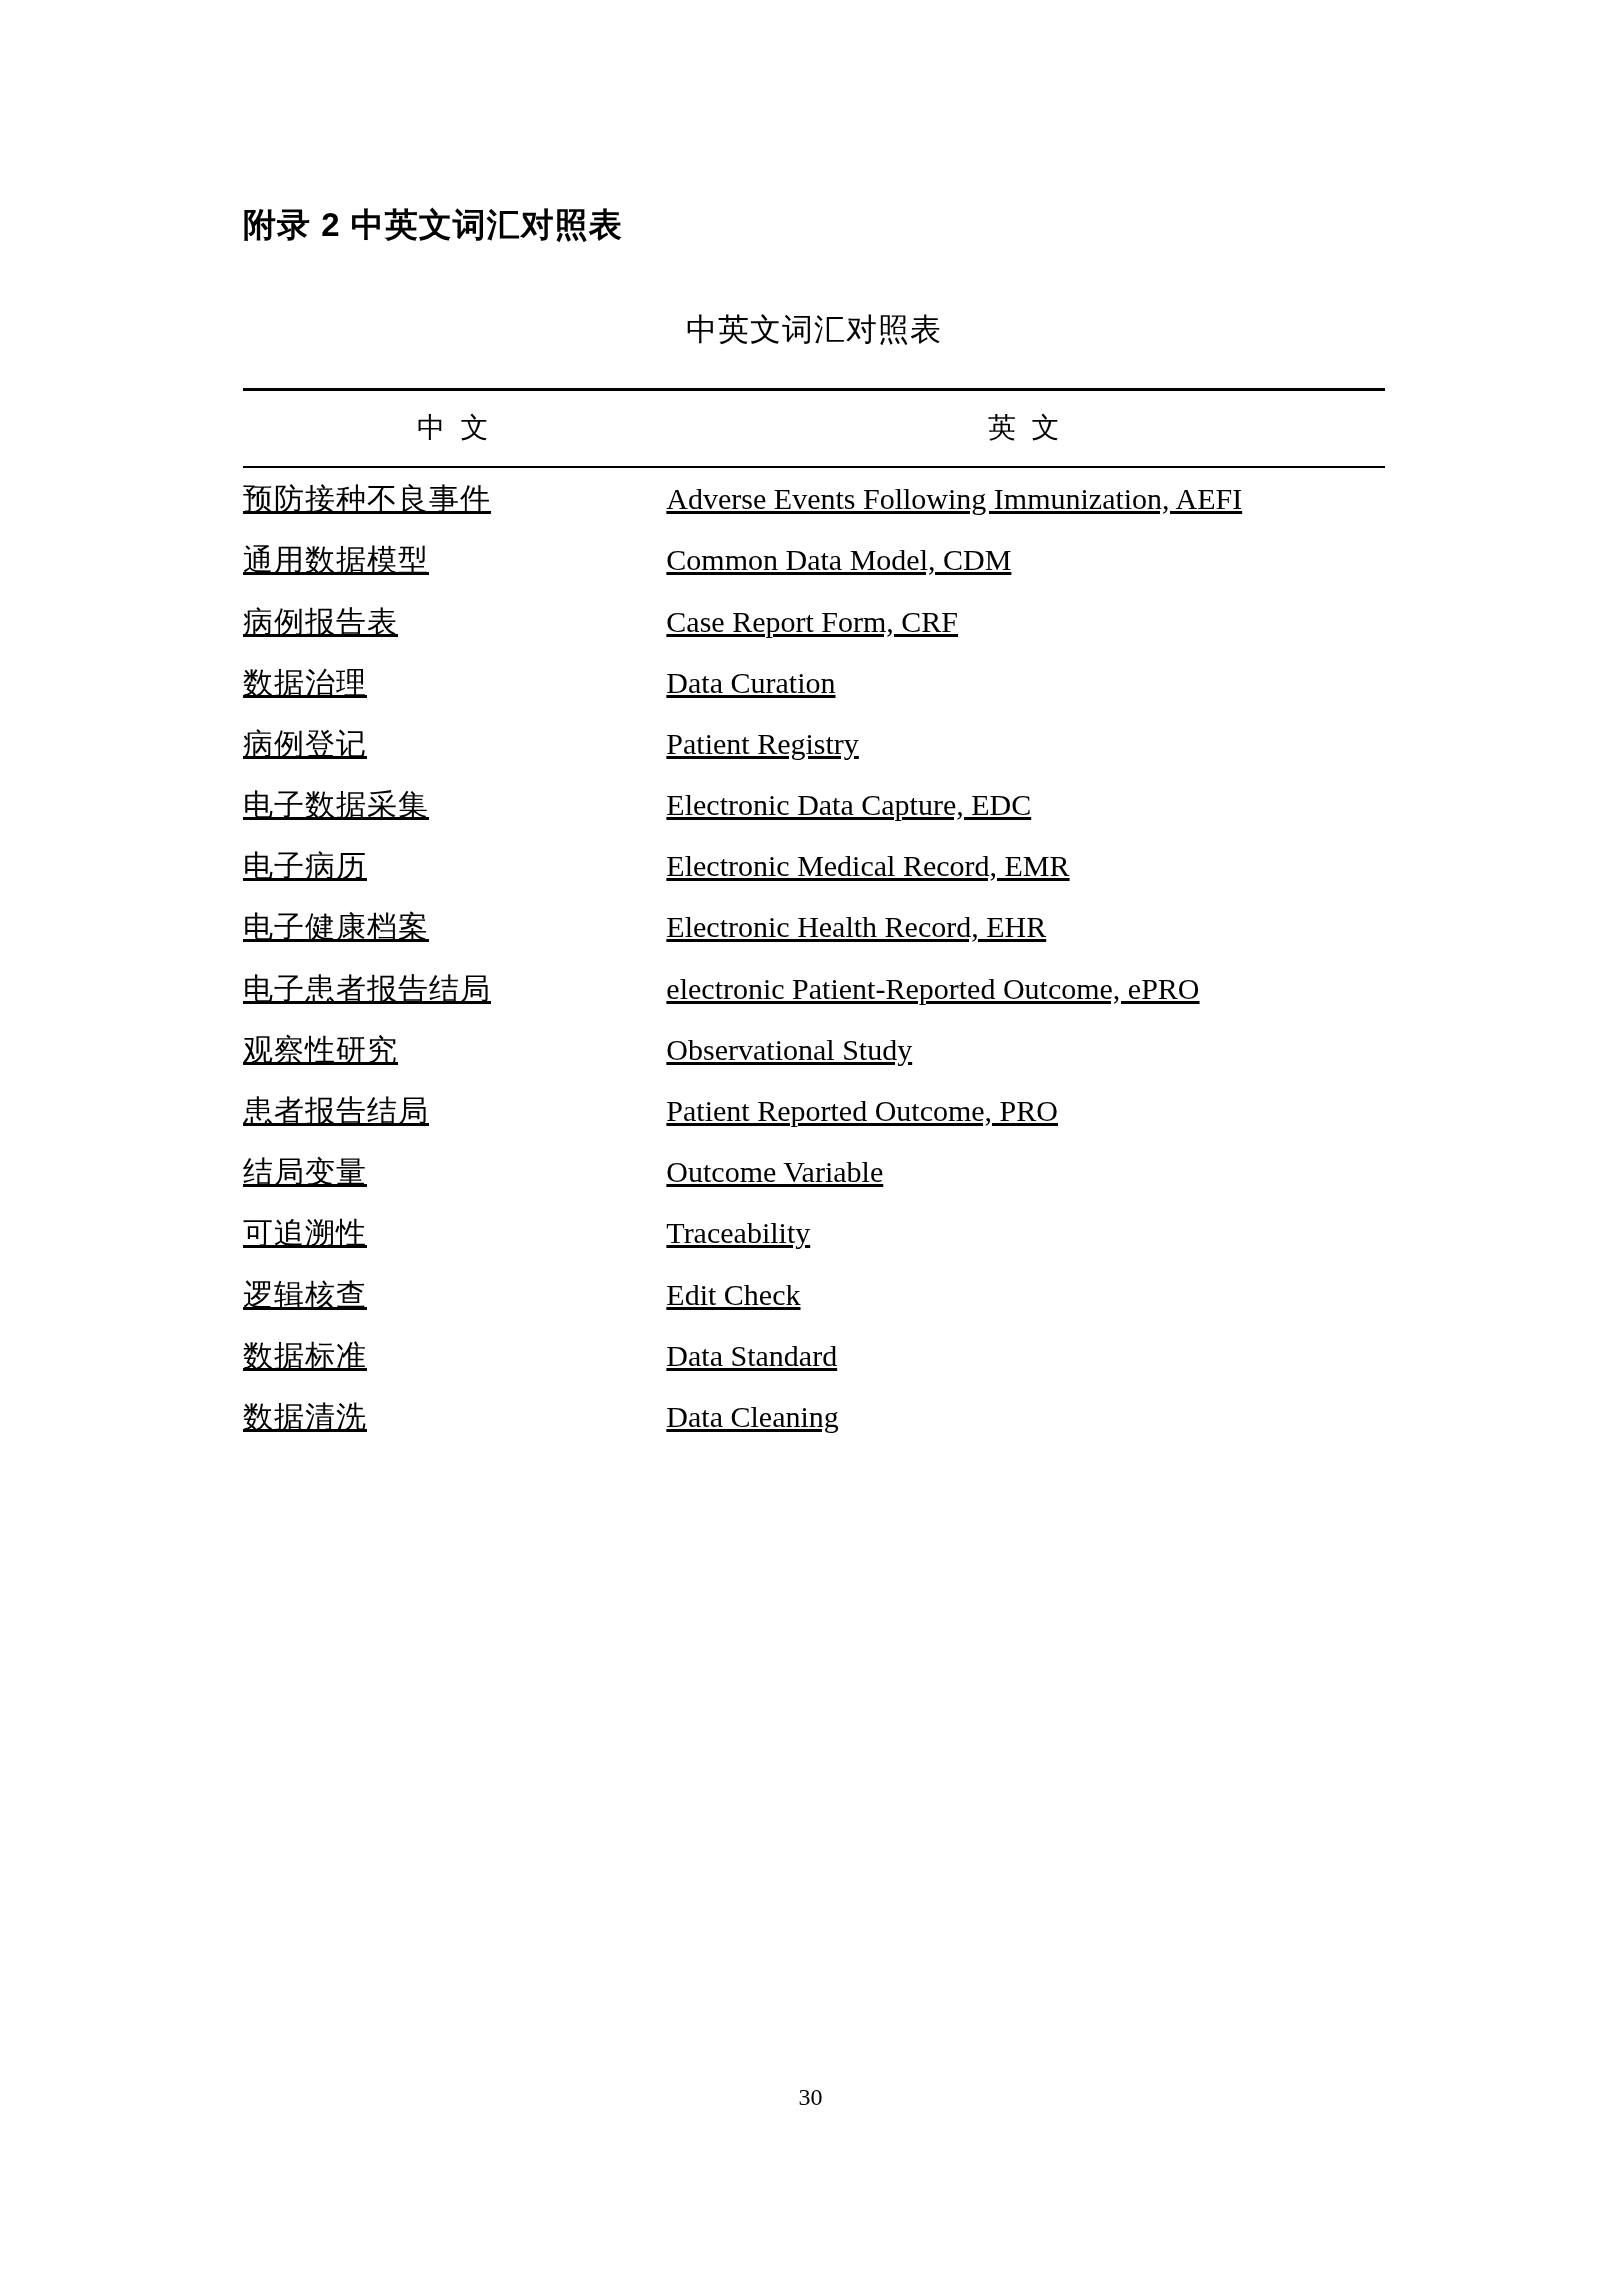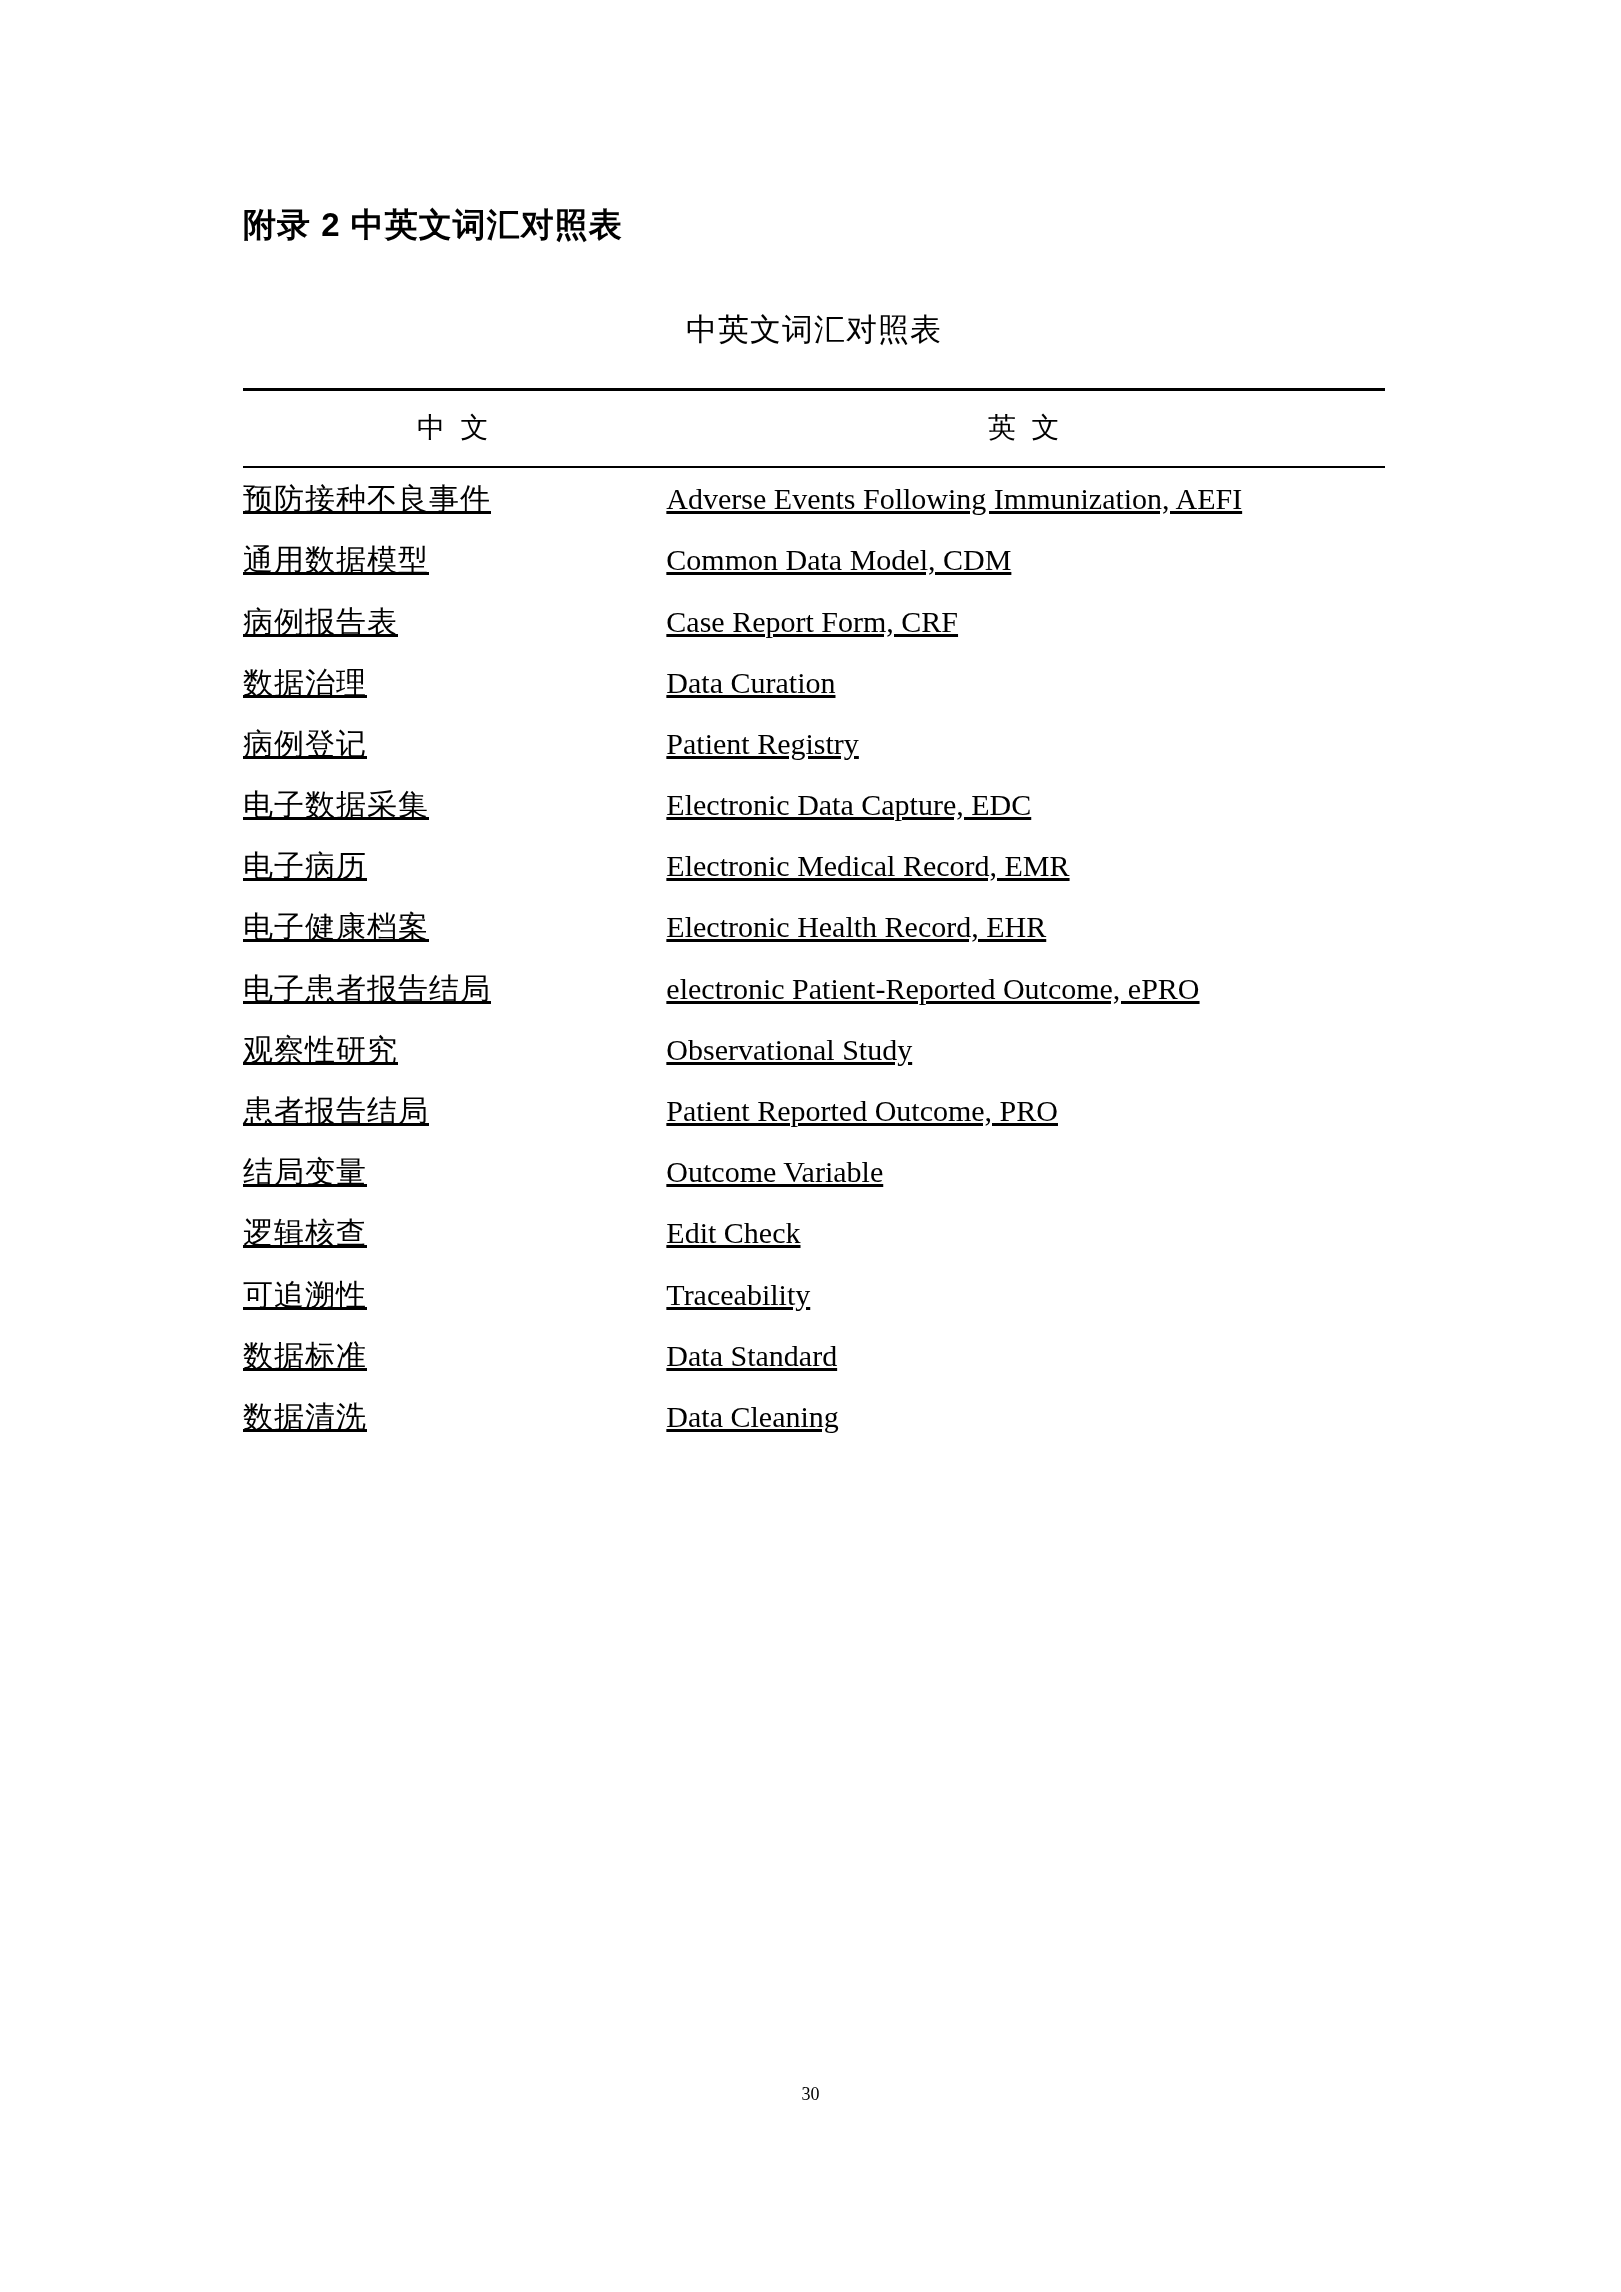--- a/index.html
+++ b/index.html
@@ -80,21 +80,21 @@
   .en-wrap {
     display: block;
     max-width: 588px;
   }
   .page-number {
     position: absolute;
     left: 0;
     right: 0;
     top: 2084px;
     text-align: center;
-    font-size: 18px;
+    font-size: 24px;
     font-family: "Liberation Serif", "DejaVu Serif", serif;
   }
 </style>
 </head>
 <body>
 
 <div class="page">
   <div class="content">
 
     <div class="appendix-heading">附录 2 中英文词汇对照表</div>
@@ -179,29 +179,29 @@
               <span class="en-wrap">Patient Reported Outcome, PRO</span>
             </td>
           </tr>
           <tr>
             <td class="cn-cell">结局变量</td>
             <td class="en-cell">
               <span class="en-wrap">Outcome Variable</span>
             </td>
           </tr>
           <tr>
+            <td class="cn-cell">可追溯性</td>
+            <td class="en-cell">
+              <span class="en-wrap">Traceability</span>
+            </td>
+          </tr>
+          <tr>
             <td class="cn-cell">逻辑核查</td>
             <td class="en-cell">
               <span class="en-wrap">Edit Check</span>
-            </td>
-          </tr>
-          <tr>
-            <td class="cn-cell">可追溯性</td>
-            <td class="en-cell">
-              <span class="en-wrap">Traceability</span>
             </td>
           </tr>
           <tr>
             <td class="cn-cell">数据标准</td>
             <td class="en-cell">
               <span class="en-wrap">Data Standard</span>
             </td>
           </tr>
           <tr>
             <td class="cn-cell">数据清洗</td>

